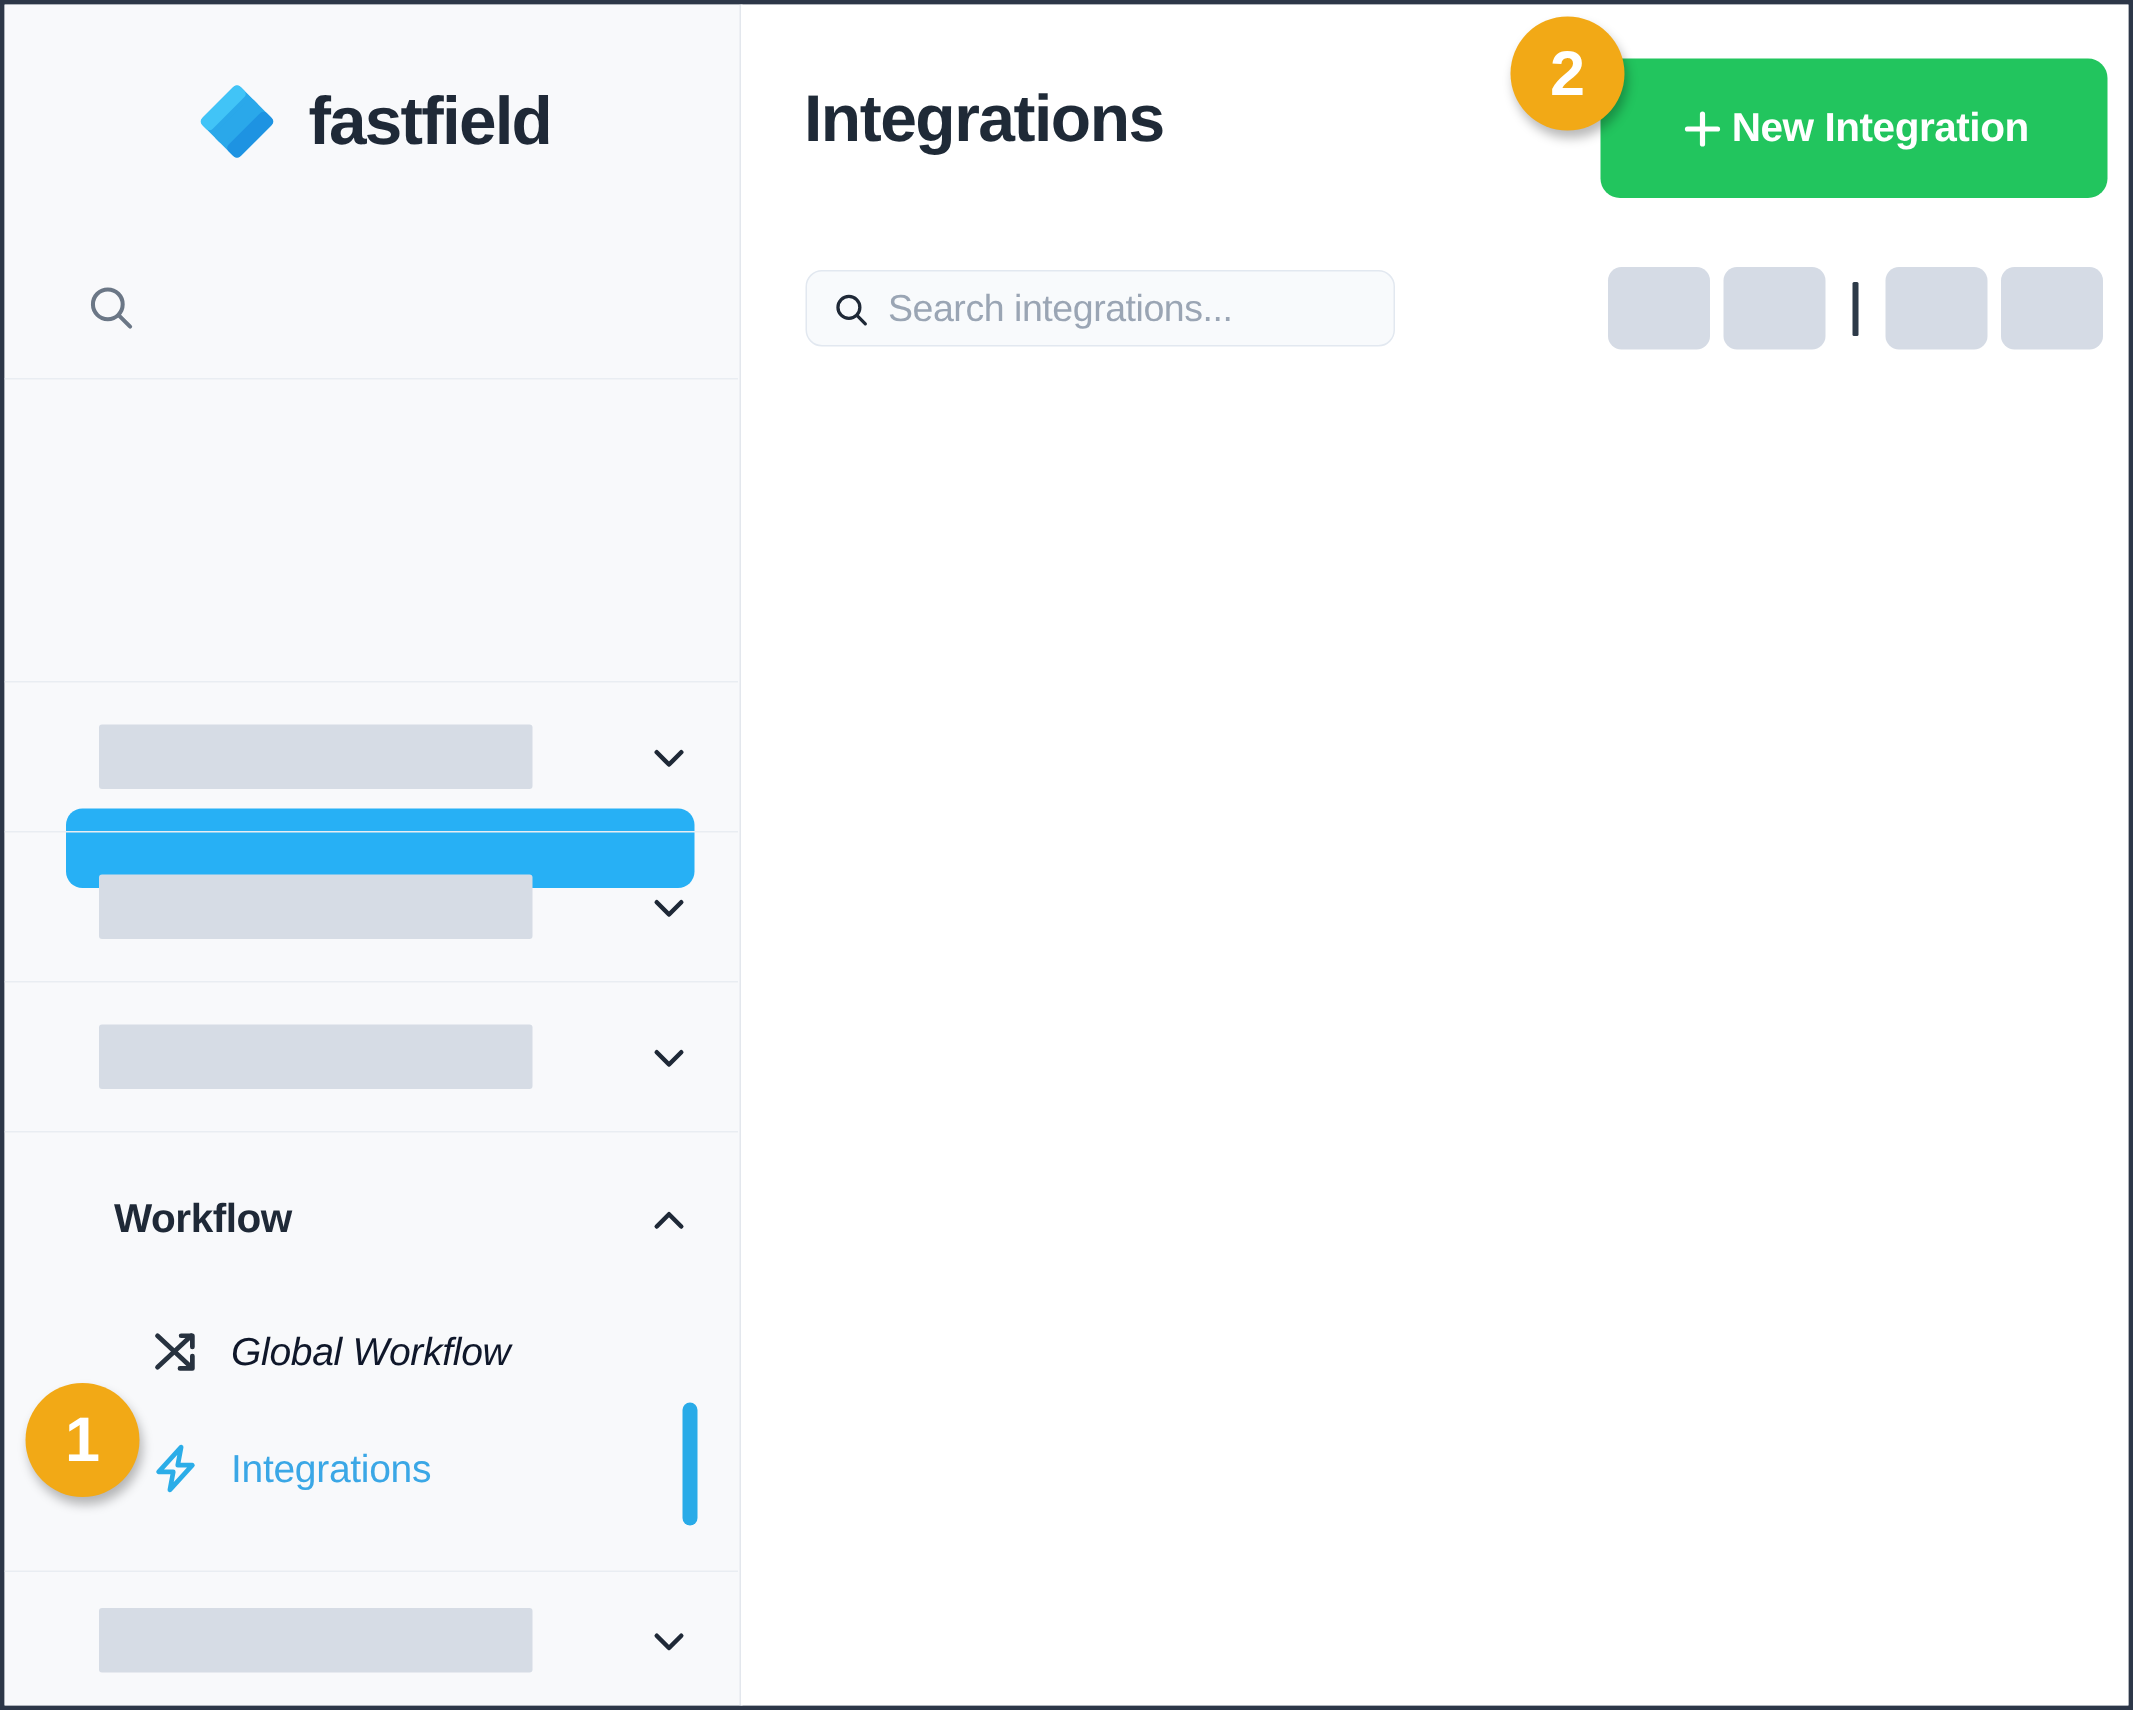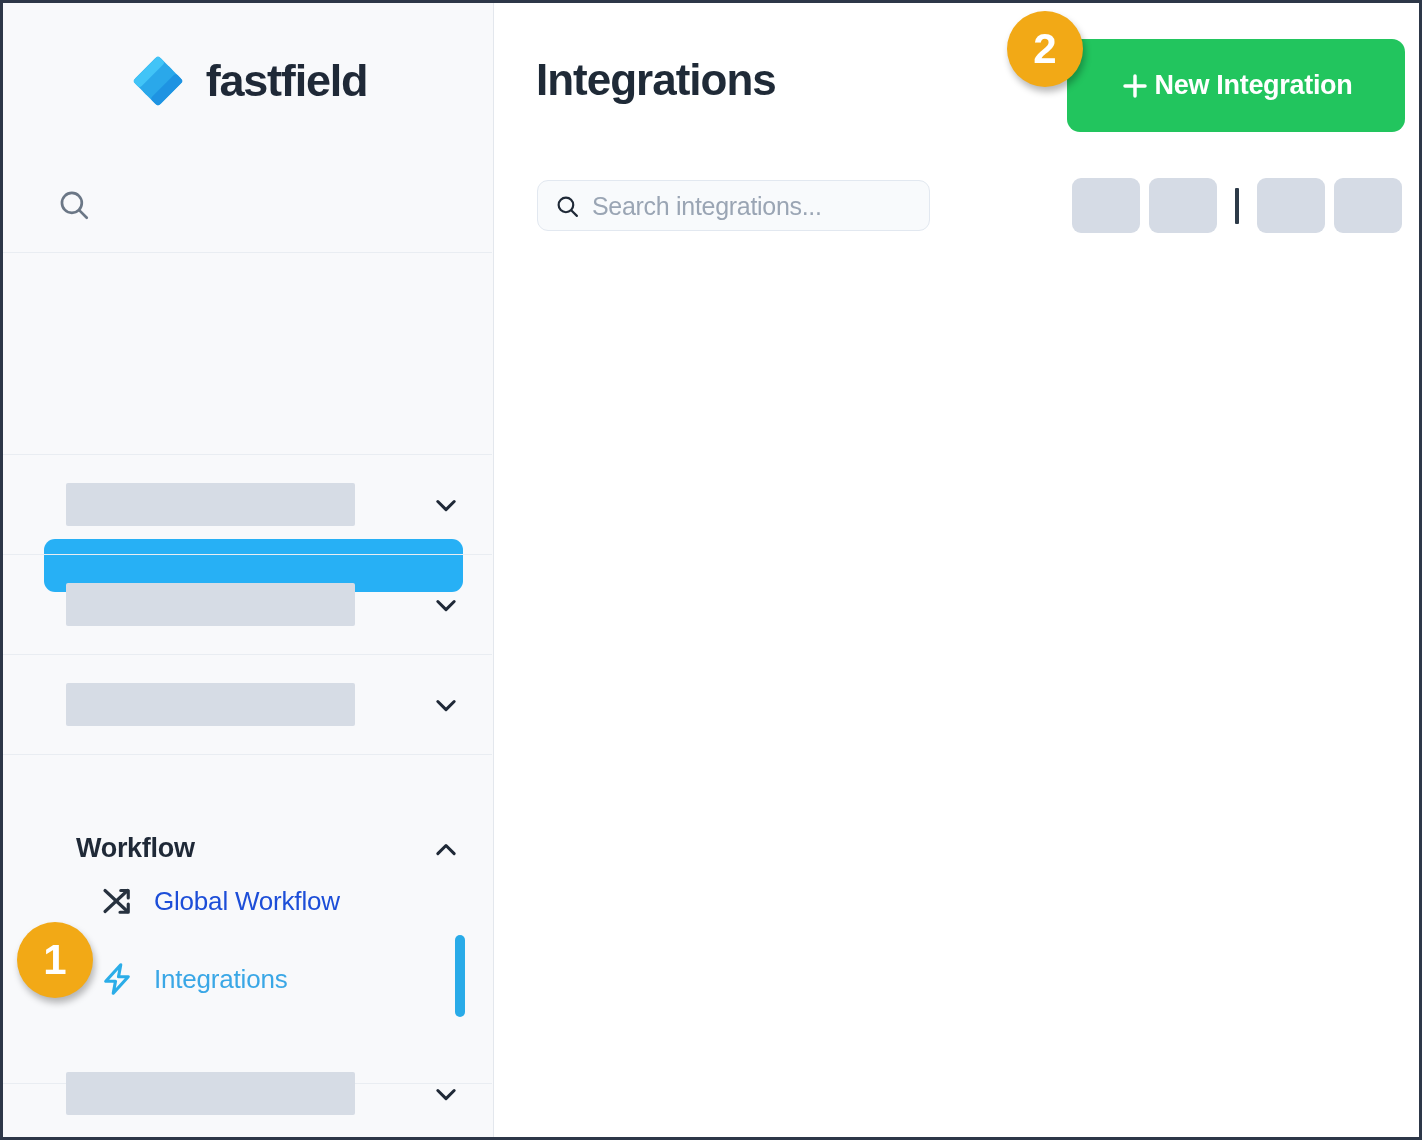--- a/index.html
+++ b/index.html
@@ -100,21 +100,21 @@
     border-bottom: 1px solid #e9edf2;
   }
 
   #row-a { position: absolute; left: 0; top: 452px;  height: 100px; }
   #row-b { position: absolute; left: 0; top: 552px;  height: 100px; }
   #row-c { position: absolute; left: 0; top: 652px;  height: 100px; }
 
   
   #wf-group {
     position: absolute;
-    left: 0; top: 792px;
+    left: 0; top: 756px;
     width: 489px;
     height: 289px;
     border-bottom: 1px solid #e9edf2;
   }
   #wf-header {
     position: absolute;
     left: 0; top: 0;
     width: 489px; height: 106px;
     display: flex; align-items: center;
   }
@@ -145,21 +145,21 @@
     width: 36px; height: 36px;
   }
   .wf-item .wlabel {
     position: absolute;
     left: 151px;
     font-size: 26px;
     letter-spacing: -0.2px;
   }
   #wf-global { top: 858px; }
   #wf-global .wicon { color: #27323f; }
-  #wf-global .wlabel { color: #1d4ed8; }
+  #wf-global .wlabel { color: #0f172a; font-style: italic; }
 
   #wf-integrations { top: 936px; }
   #wf-integrations .wicon { color: #2bade8; }
   #wf-integrations .wlabel { color: #3aa7e6; }
 
   #active-indicator {
     position: absolute;
     left: 452px; top: 932px;
     width: 10px; height: 82px;
     background: #29abe8;

